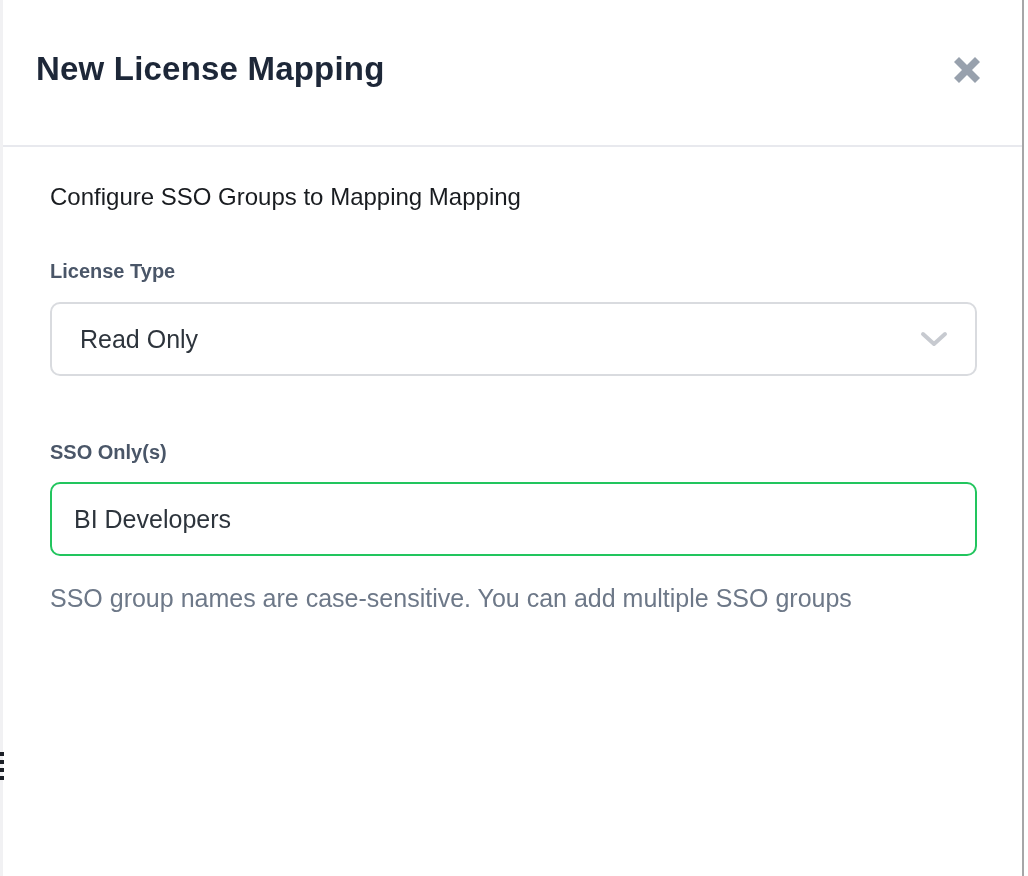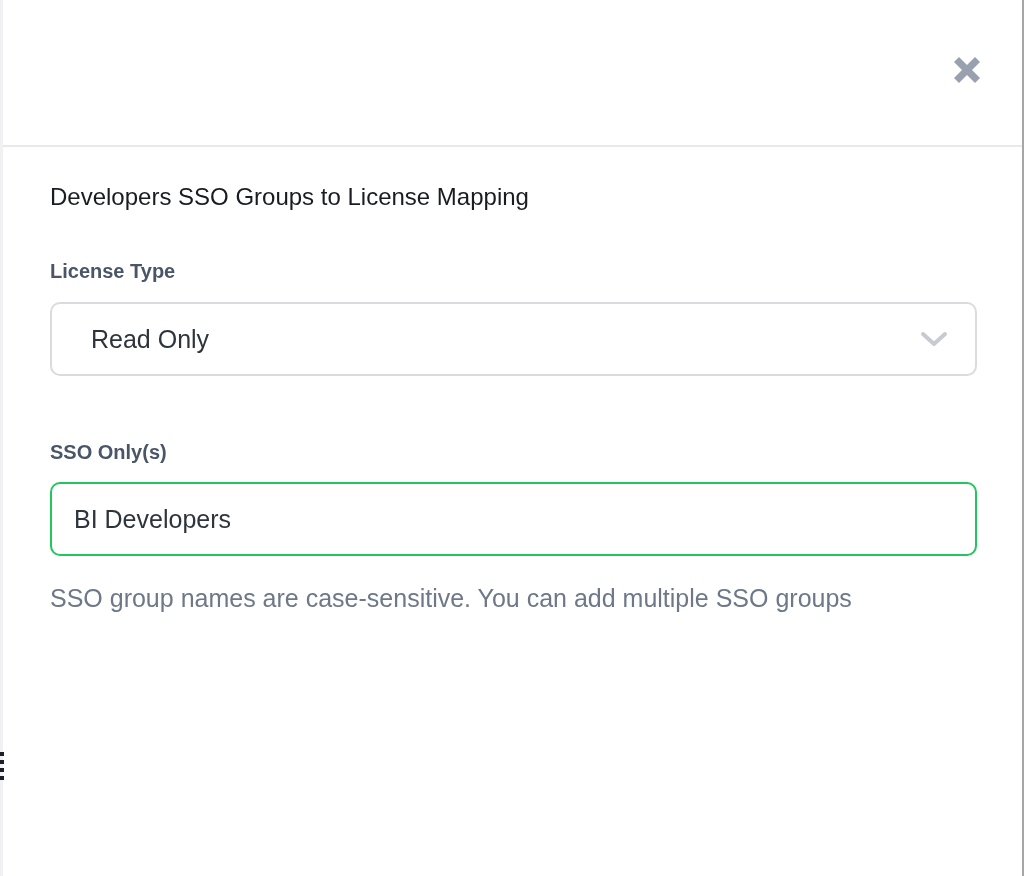--- a/index.html
+++ b/index.html
@@ -83,21 +83,21 @@
   .label-license { margin-top: 44px; }
   .label-sso { margin-top: 62px; }
 
   .select-box {
     margin-top: 17px;
     width: 927px; height: 74px;
     border: 2px solid #d9dbdf;
     border-radius: 10px;
     background: #ffffff;
     display: flex; align-items: center; justify-content: space-between;
-    padding: 0 27px 0 39px;
+    padding: 0 27px 0 28px;
     cursor: pointer;
   }
   .select-value {
     font-size: 25px;
     color: #2d343c;
   }
 
   .text-input {
     display: block;
     margin-top: 16px;
@@ -128,33 +128,34 @@
   <span></span>
     <span></span>
     <span></span>
     <span></span>
 </div>
 <div class="window-edge-line"></div>
 
 <div class="modal">
 
   <div class="modal-header">
+    <h1 class="modal-title">New License Mapping</h1>
     <button class="close-btn" aria-label="Close">
       <span style="display:flex;">
         <svg width="32" height="32" viewBox="0 0 32 32">
           <line x1="5.5" y1="5.5" x2="26.5" y2="26.5" stroke="#98a1ad" stroke-width="7" stroke-linecap="butt"></line>
           <line x1="26.5" y1="5.5" x2="5.5" y2="26.5" stroke="#98a1ad" stroke-width="7" stroke-linecap="butt"></line>
         </svg>
       </span>
     </button>
   </div>
 
   <div class="modal-body">
 
-    <div class="section-heading">Developers SSO Groups to License Mapping</div>
+    <div class="section-heading">Configure SSO Groups to Mapping Mapping</div>
 
     <label class="field-label label-license">License Type</label>
     <div class="select-box">
       <span class="select-value">Read Only</span>
       <span style="display:flex;">
         <svg width="28" height="16" viewBox="0 0 28 16">
           <polyline points="3,3 14,13 25,3" fill="none" stroke="#c7cad0" stroke-width="4" stroke-linecap="round" stroke-linejoin="round"></polyline>
         </svg>
       </span>
     </div>

